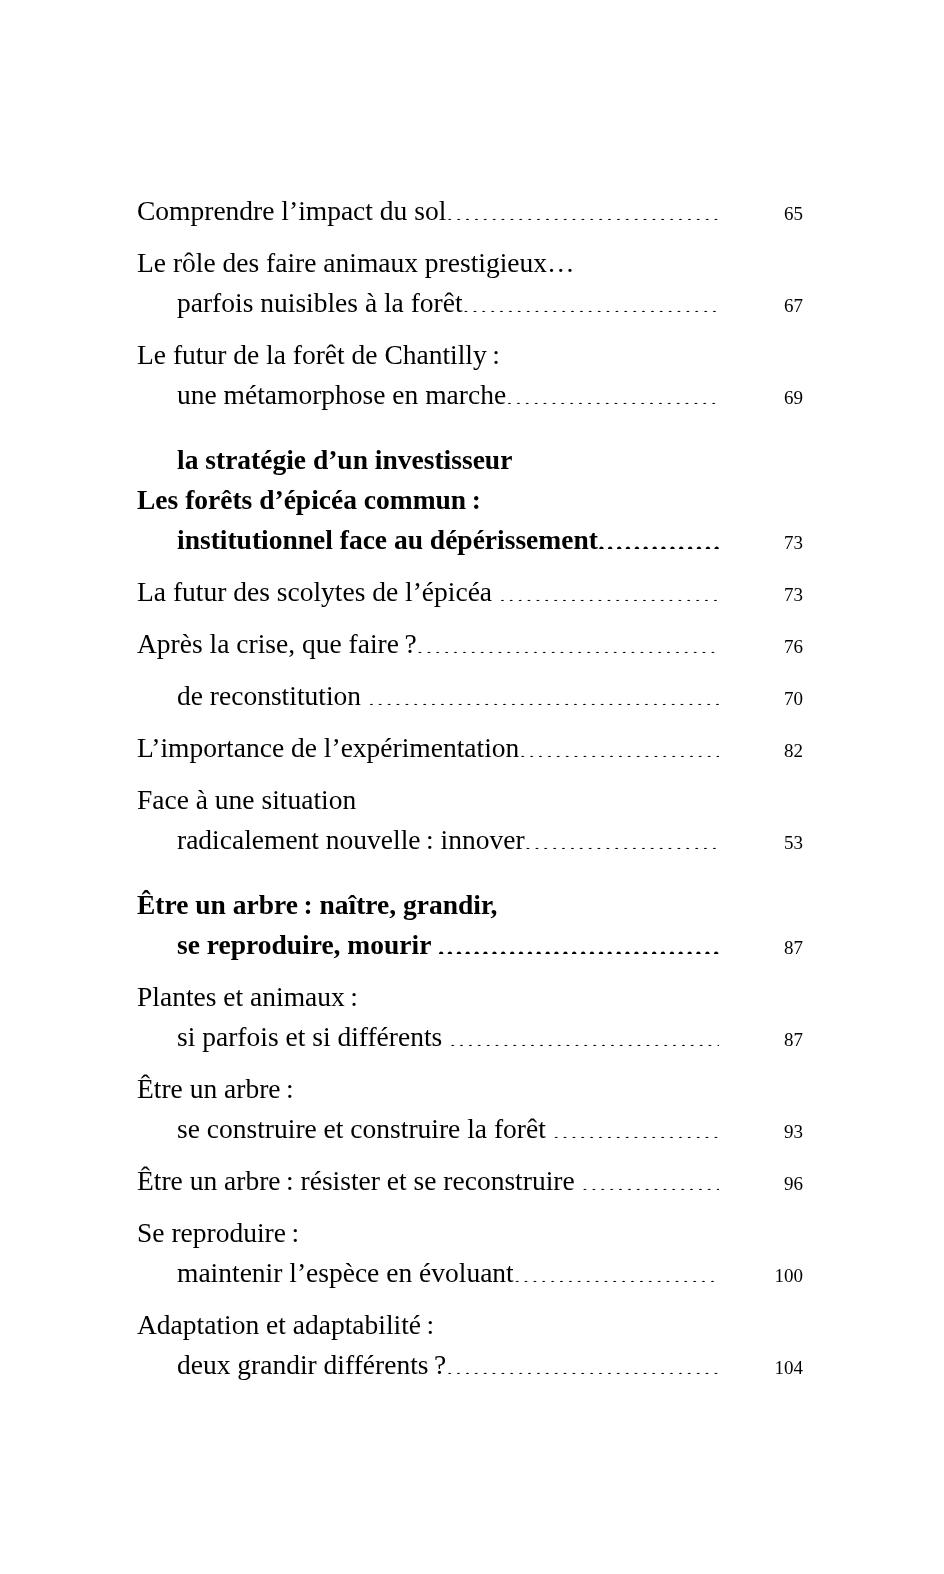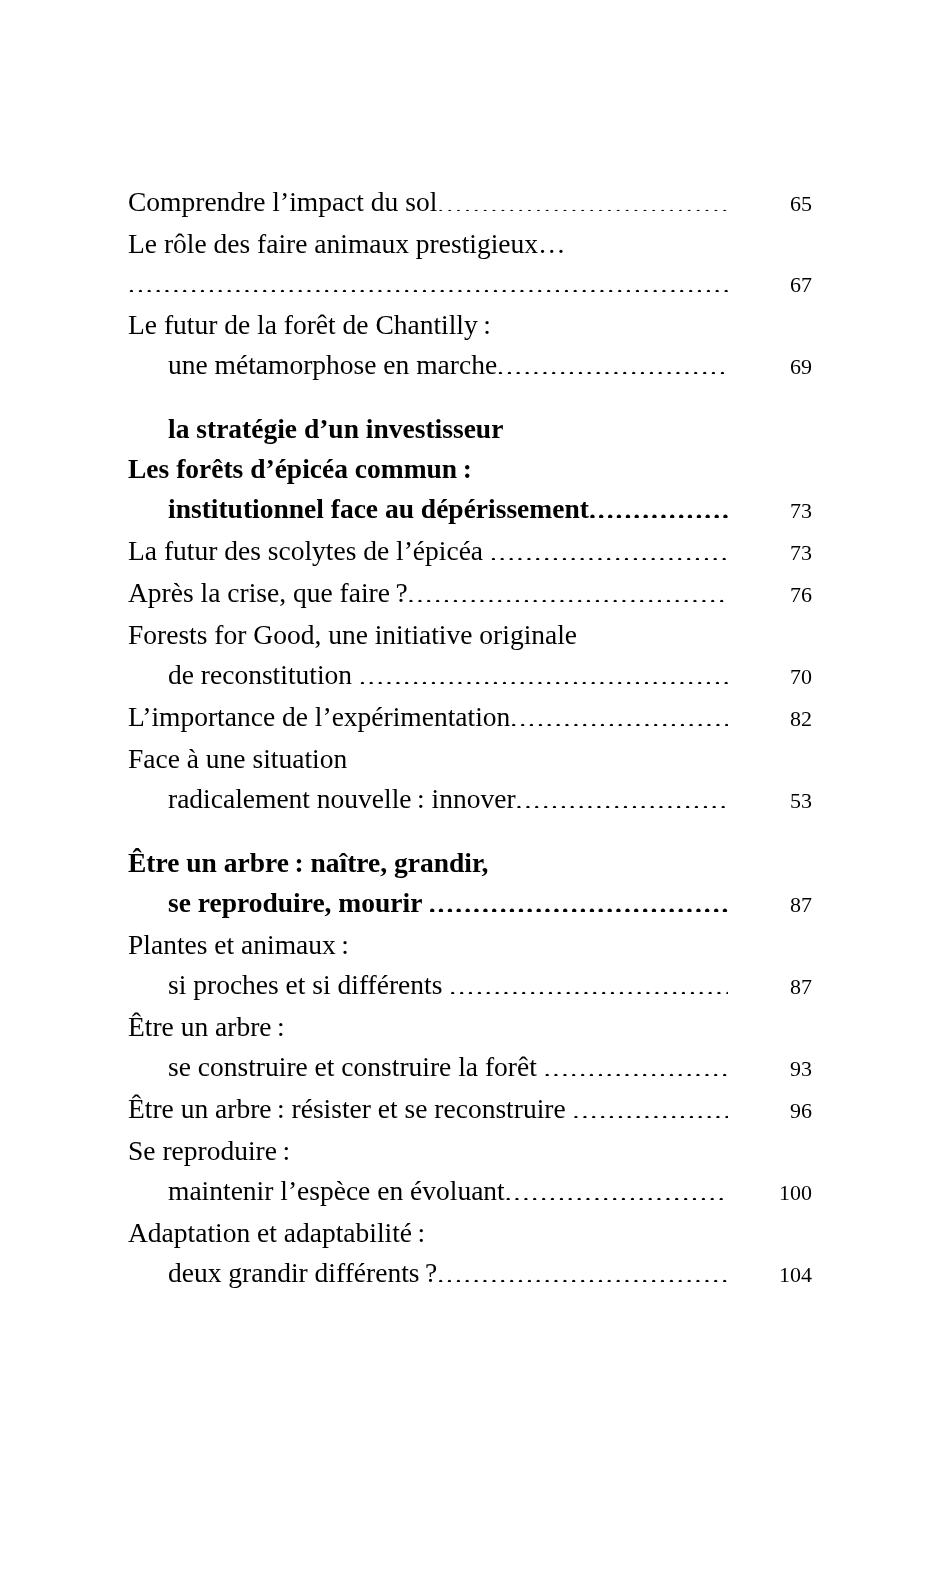--- a/index.html
+++ b/index.html
@@ -25,21 +25,21 @@
 
   .toc {
     position: absolute;
     left: 128px;
     top: 182px;
     width: 684px;   
   }
 
   
   .entry {
-    margin: 0;
+    margin: 9px;
     padding: 0;
   }
   .entry.group-start {
     margin-top: 22px;
   }
 
   
   .line {
     display: flex;
     align-items: baseline;
@@ -72,21 +72,21 @@
     display: block;
     white-space: nowrap;
   }
   .leader.none::before {
     content: "";
   }
 
   .pageno {
     flex: 0 0 84px;
     text-align: right;
-    font-size: 22px;
+    font-size: 19px;
     white-space: pre;
   }
   .pageno.empty {
     visibility: hidden;
   }
 
   .bold .text-wrap,
   .bold .leader::before,
   .bold .pageno {
     font-weight: bold;
@@ -99,55 +99,54 @@
 </head>
 <body>
 
 <div class="page">
   <div class="toc" id="toc-root">
       <div class="entry">
         <div class="line"><span class="text-wrap">Comprendre l’impact du sol</span><span class="leader"></span><span class="pageno">65</span></div>
       </div>
       <div class="entry">
         <div class="line"><span class="text-wrap">Le rôle des faire animaux prestigieux…</span><span class="leader none"></span><span class="pageno empty"></span></div>
-        <div class="line indent"><span class="leader"></span><span class="pageno">67</span></div>
+        <div class="line indent"><span class="text-wrap">parfois nuisibles à la forêt</span><span class="leader"></span><span class="pageno">67</span></div>
       </div>
       <div class="entry">
         <div class="line"><span class="text-wrap">Le futur de la forêt de Chantilly :</span><span class="leader none"></span><span class="pageno empty"></span></div>
         <div class="line indent"><span class="text-wrap">une métamorphose en marche</span><span class="leader"></span><span class="pageno">69</span></div>
       </div>
       <div class="entry group-start bold">
         <div class="line indent"><span class="text-wrap">la stratégie d’un investisseur</span><span class="leader none"></span><span class="pageno empty"></span></div>
         <div class="line"><span class="text-wrap">Les forêts d’épicéa commun :</span><span class="leader none"></span><span class="pageno empty"></span></div>
         <div class="line indent"><span class="text-wrap">institutionnel face au dépérissement</span><span class="leader"></span><span class="pageno">73</span></div>
       </div>
       <div class="entry">
         <div class="line"><span class="text-wrap">La futur des scolytes de l’épicéa </span><span class="leader"></span><span class="pageno">73</span></div>
       </div>
       <div class="entry">
         <div class="line"><span class="text-wrap">Après la crise, que faire ?</span><span class="leader"></span><span class="pageno">76</span></div>
       </div>
       <div class="entry">
-        <div class="line"><span class="text-wrap">Forests for Good, une initiative originale</span><span class="leader none"></span><span class="pageno empty"></span></div>
         <div class="line indent"><span class="text-wrap">de reconstitution </span><span class="leader"></span><span class="pageno">70</span></div>
       </div>
       <div class="entry">
         <div class="line"><span class="text-wrap">L’importance de l’expérimentation</span><span class="leader"></span><span class="pageno">82</span></div>
       </div>
       <div class="entry">
         <div class="line"><span class="text-wrap">Face à une situation</span><span class="leader none"></span><span class="pageno empty"></span></div>
         <div class="line indent"><span class="text-wrap">radicalement nouvelle : innover</span><span class="leader"></span><span class="pageno">53</span></div>
       </div>
       <div class="entry group-start bold">
         <div class="line"><span class="text-wrap">Être un arbre : naître, grandir,</span><span class="leader none"></span><span class="pageno empty"></span></div>
         <div class="line indent"><span class="text-wrap">se reproduire, mourir </span><span class="leader"></span><span class="pageno">87</span></div>
       </div>
       <div class="entry">
         <div class="line"><span class="text-wrap">Plantes et animaux :</span><span class="leader none"></span><span class="pageno empty"></span></div>
-        <div class="line indent"><span class="text-wrap">si proches et si différents </span><span class="leader"></span><span class="pageno">87</span></div>
+        <div class="line indent"><span class="text-wrap">si parfois et si différents </span><span class="leader"></span><span class="pageno">87</span></div>
       </div>
       <div class="entry">
         <div class="line"><span class="text-wrap">Être un arbre :</span><span class="leader none"></span><span class="pageno empty"></span></div>
         <div class="line indent"><span class="text-wrap">se construire et construire la forêt </span><span class="leader"></span><span class="pageno">93</span></div>
       </div>
       <div class="entry">
         <div class="line"><span class="text-wrap">Être un arbre : résister et se reconstruire </span><span class="leader"></span><span class="pageno">96</span></div>
       </div>
       <div class="entry">
         <div class="line"><span class="text-wrap">Se reproduire :</span><span class="leader none"></span><span class="pageno empty"></span></div>

